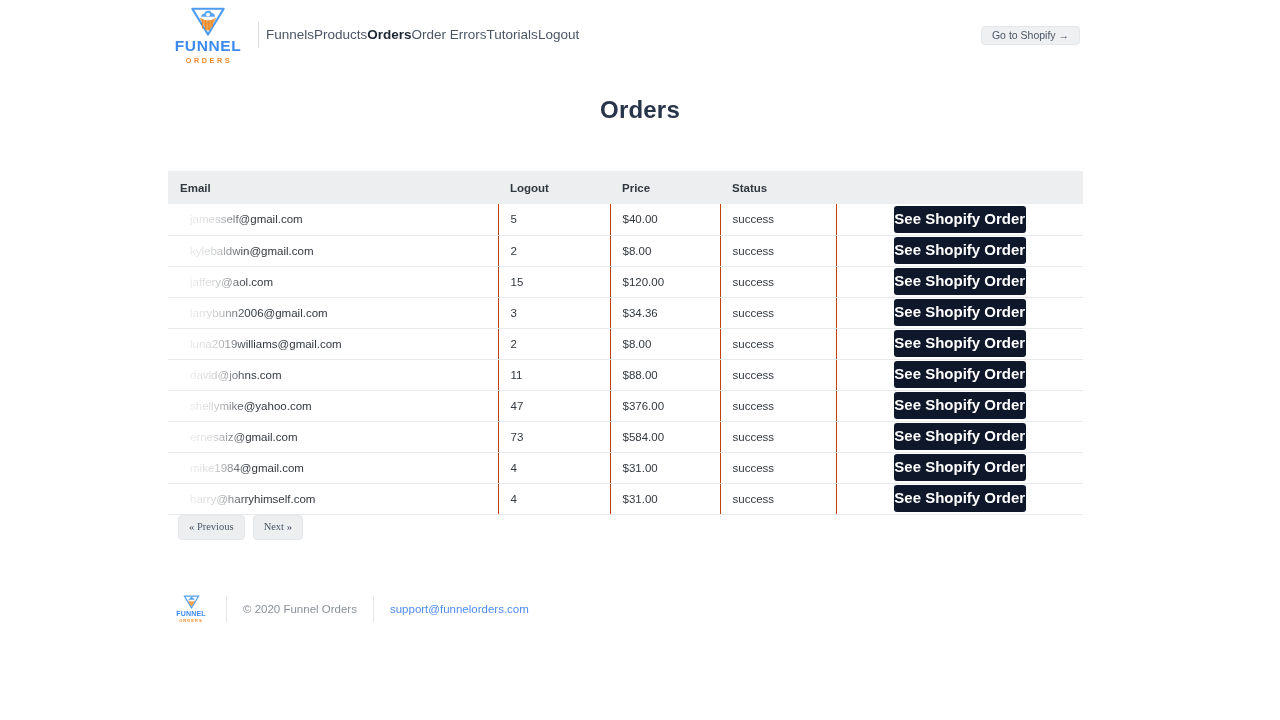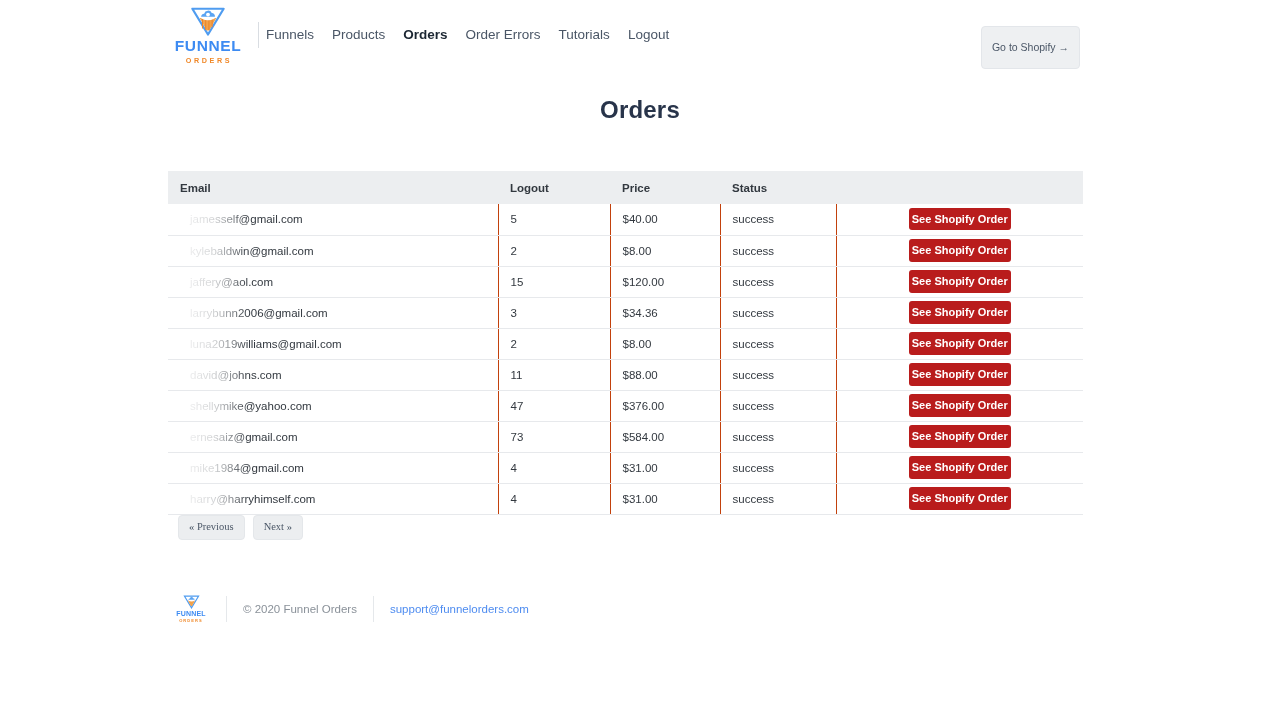--- a/index.html
+++ b/index.html
@@ -56,21 +56,20 @@
     height: 26px;
     background: #d9dde2;
   }
 
   .nav {
     position: absolute;
     left: 266px;
     top: 26px;
     display: flex;
     align-items: center;
-    gap: 18px;
   }
   .nav a {
     font-size: 13.5px;
     color: #4a5666;
     text-decoration: none;
     line-height: 18px;
     white-space: nowrap;
   }
   .nav a.active {
     color: #1c2733;
@@ -79,21 +78,21 @@
 
   .shopify-btn {
     position: absolute;
     right: 200px;
     top: 26px;
     background: #eef0f2;
     border: 1px solid #e3e6ea;
     border-radius: 4px;
     font-size: 10.5px;
     color: #4a5666;
-    padding: 15px 10px;
+    padding: 3px 10px;
     line-height: 1;
     white-space: nowrap;
     cursor: pointer;
     font-family: "Liberation Sans", sans-serif;
   }
 
   
   .page-title {
     position: absolute;
     top: 96px;
@@ -165,28 +164,28 @@
         rgba(0,0,0,0.06) 0px,
         rgba(0,0,0,0.10) 24px,
         rgba(0,0,0,0.22) 46px,
         rgba(0,0,0,0.55) 62px,
         rgba(0,0,0,1) 80px);
   }
 
   .action-cell { text-align: center; padding: 0 !important; }
   .see-order {
     display: inline-block;
-    background: #b91c1c;
+    background: #0f172a;
     color: #ffffff;
-    font-size: 11px;
+    font-size: 15px;
     font-weight: 700;
     border: none;
     border-radius: 3px;
     padding: 5px 0;
-    width: 102px;
+    width: 132px;
     text-align: center;
     line-height: 1.1;
     cursor: pointer;
     font-family: "Liberation Sans", sans-serif;
   }
 
   
   .pagination {
     position: absolute;
     left: 178px;

